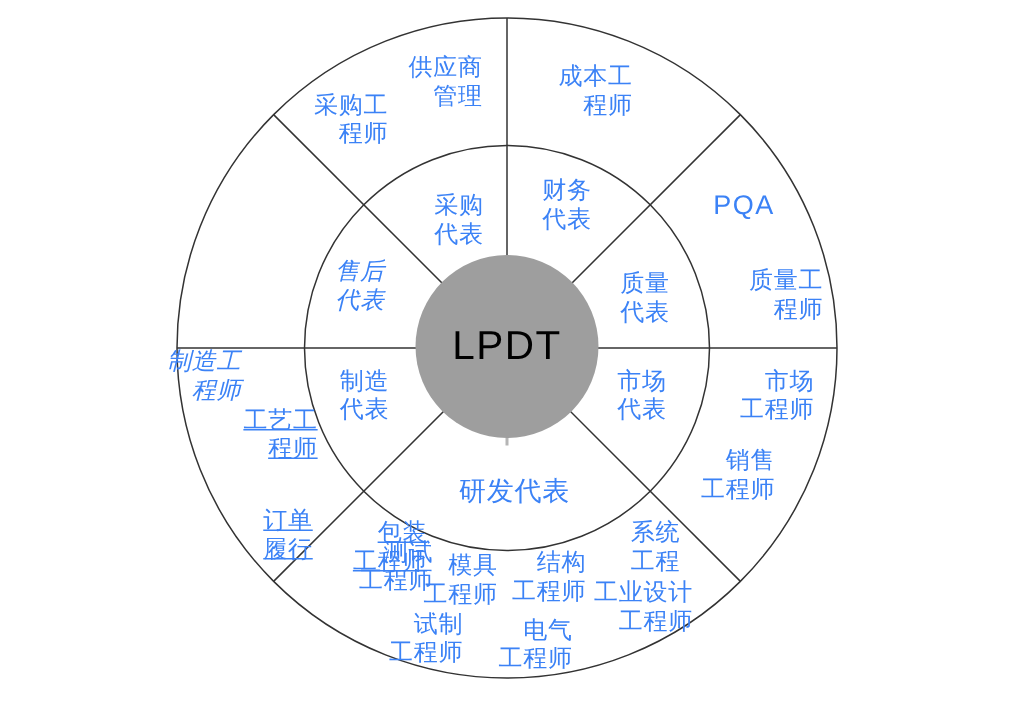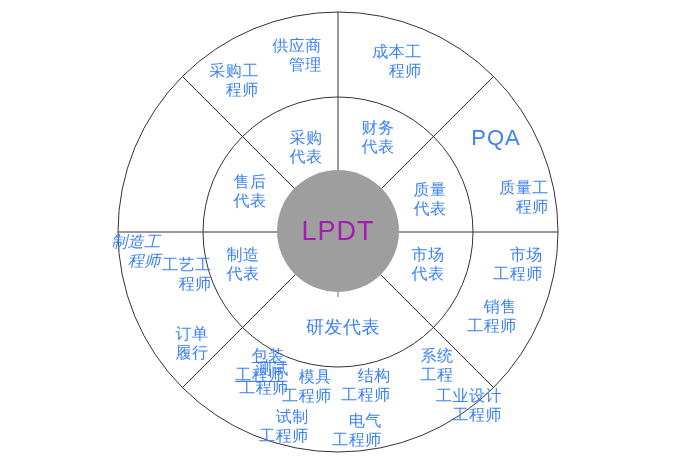--- a/index.html
+++ b/index.html
@@ -28,28 +28,28 @@
     font-size: 16px;
     line-height: 19px;
     color: #3b82f6;
     letter-spacing: 0.5px;
   }
   .lbl.big {
     font-size: 18px;
     line-height: 22px;
   }
   .lbl.latin {
-    font-size: 22px;
+    font-size: 18px;
     letter-spacing: 1px;
   }
   .center-lbl {
     position: absolute;
     transform: translate(-50%, -50%);
     font-size: 27px;
-    color: #a21caf;
+    color: #000000;
     letter-spacing: 1px;
     white-space: nowrap;
   }
 </style>
 </head>
 <body>
 
 <div class="stage">
 
   <svg width="682" height="471" viewBox="0 0 682 471">
@@ -74,52 +74,52 @@
 代表</div>
   <div class="lbl" style="left:378px; top:137px;">财务
 代表</div>
   <div class="lbl" style="left:430px; top:199px;">质量
 代表</div>
   <div class="lbl" style="left:428px; top:264px;">市场
 代表</div>
   <div class="lbl big" style="left:343px; top:327px;">研发代表</div>
   <div class="lbl" style="left:243px; top:264px;">制造
 代表</div>
-  <div class="lbl" style="left:250px; top:191px;">售后
+  <div class="lbl" style="left:240px; top:191px;font-style:italic;">售后
 代表</div>
 
   <div class="lbl" style="left:234px; top:80px;">采购工
 程师</div>
   <div class="lbl" style="left:297px; top:55px;">供应商
 管理</div>
   <div class="lbl" style="left:397px; top:61px;">成本工
 程师</div>
   <div class="lbl latin" style="left:496px; top:137px;">PQA</div>
   <div class="lbl" style="left:524px; top:197px;">质量工
 程师</div>
   <div class="lbl" style="left:518px; top:264px;">市场
 工程师</div>
   <div class="lbl" style="left:492px; top:318px;font-family:Liberation Mono, monospace;">销售
 工程师</div>
   <div class="lbl" style="left:437px; top:365px;">系统
 工程</div>
-  <div class="lbl" style="left:429px; top:405px;margin-left:40px;">工业设计
+  <div class="lbl" style="left:429px; top:405px;">工业设计
 工程师</div>
   <div class="lbl" style="left:366px; top:385px;">结构
 工程师</div>
   <div class="lbl" style="left:357px; top:430px;">电气
 工程师</div>
   <div class="lbl" style="left:307px; top:388px;font-family:Liberation Mono, monospace;">模具
 工程师</div>
   <div class="lbl" style="left:284px; top:426px;">试制
 工程师</div>
   <div class="lbl" style="left:232px; top:378px;margin-left:32px;">测试
 工程师</div>
   <div class="lbl" style="left:260px; top:365px;text-decoration:underline;">包装
 工程师</div>
-  <div class="lbl" style="left:192px; top:343px;">订单
+  <div class="lbl" style="left:192px; top:357px;text-decoration:underline;">订单
 履行</div>
-  <div class="lbl" style="left:187px; top:274px;">工艺工
+  <div class="lbl" style="left:187px; top:290px;text-decoration:underline;">工艺工
 程师</div>
   <div class="lbl" style="left:136px; top:251px;font-style:italic;">制造工
 程师</div>
 
 </div>
 
 </body></html>

